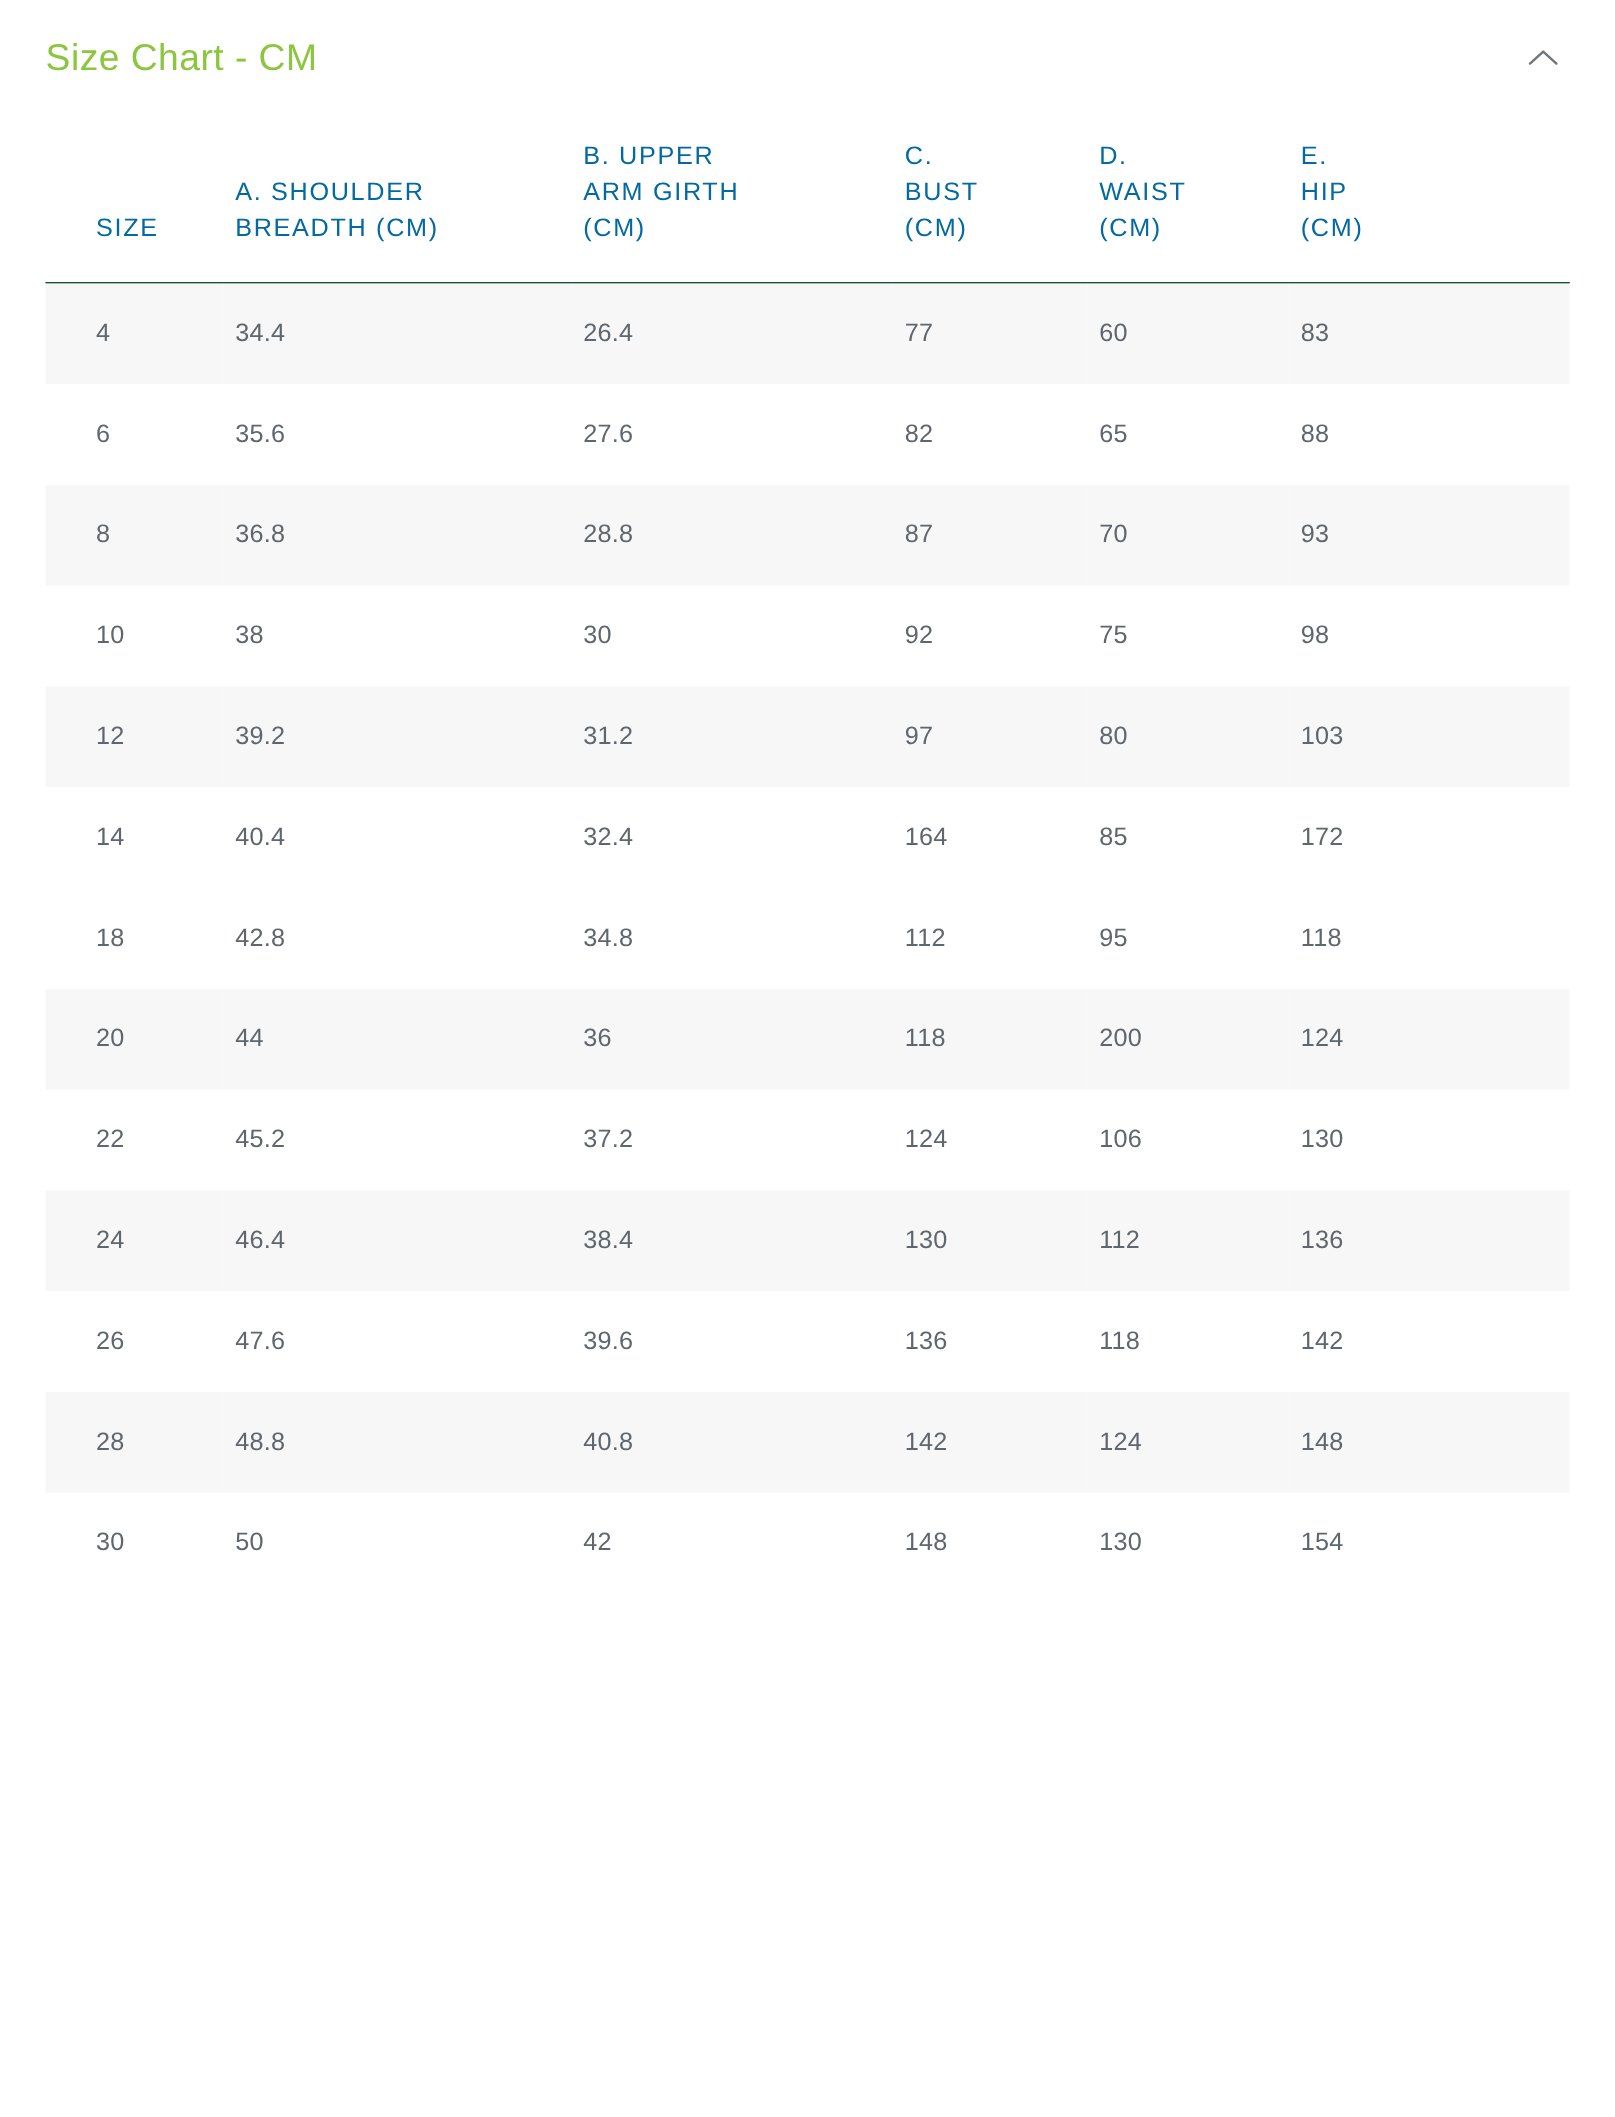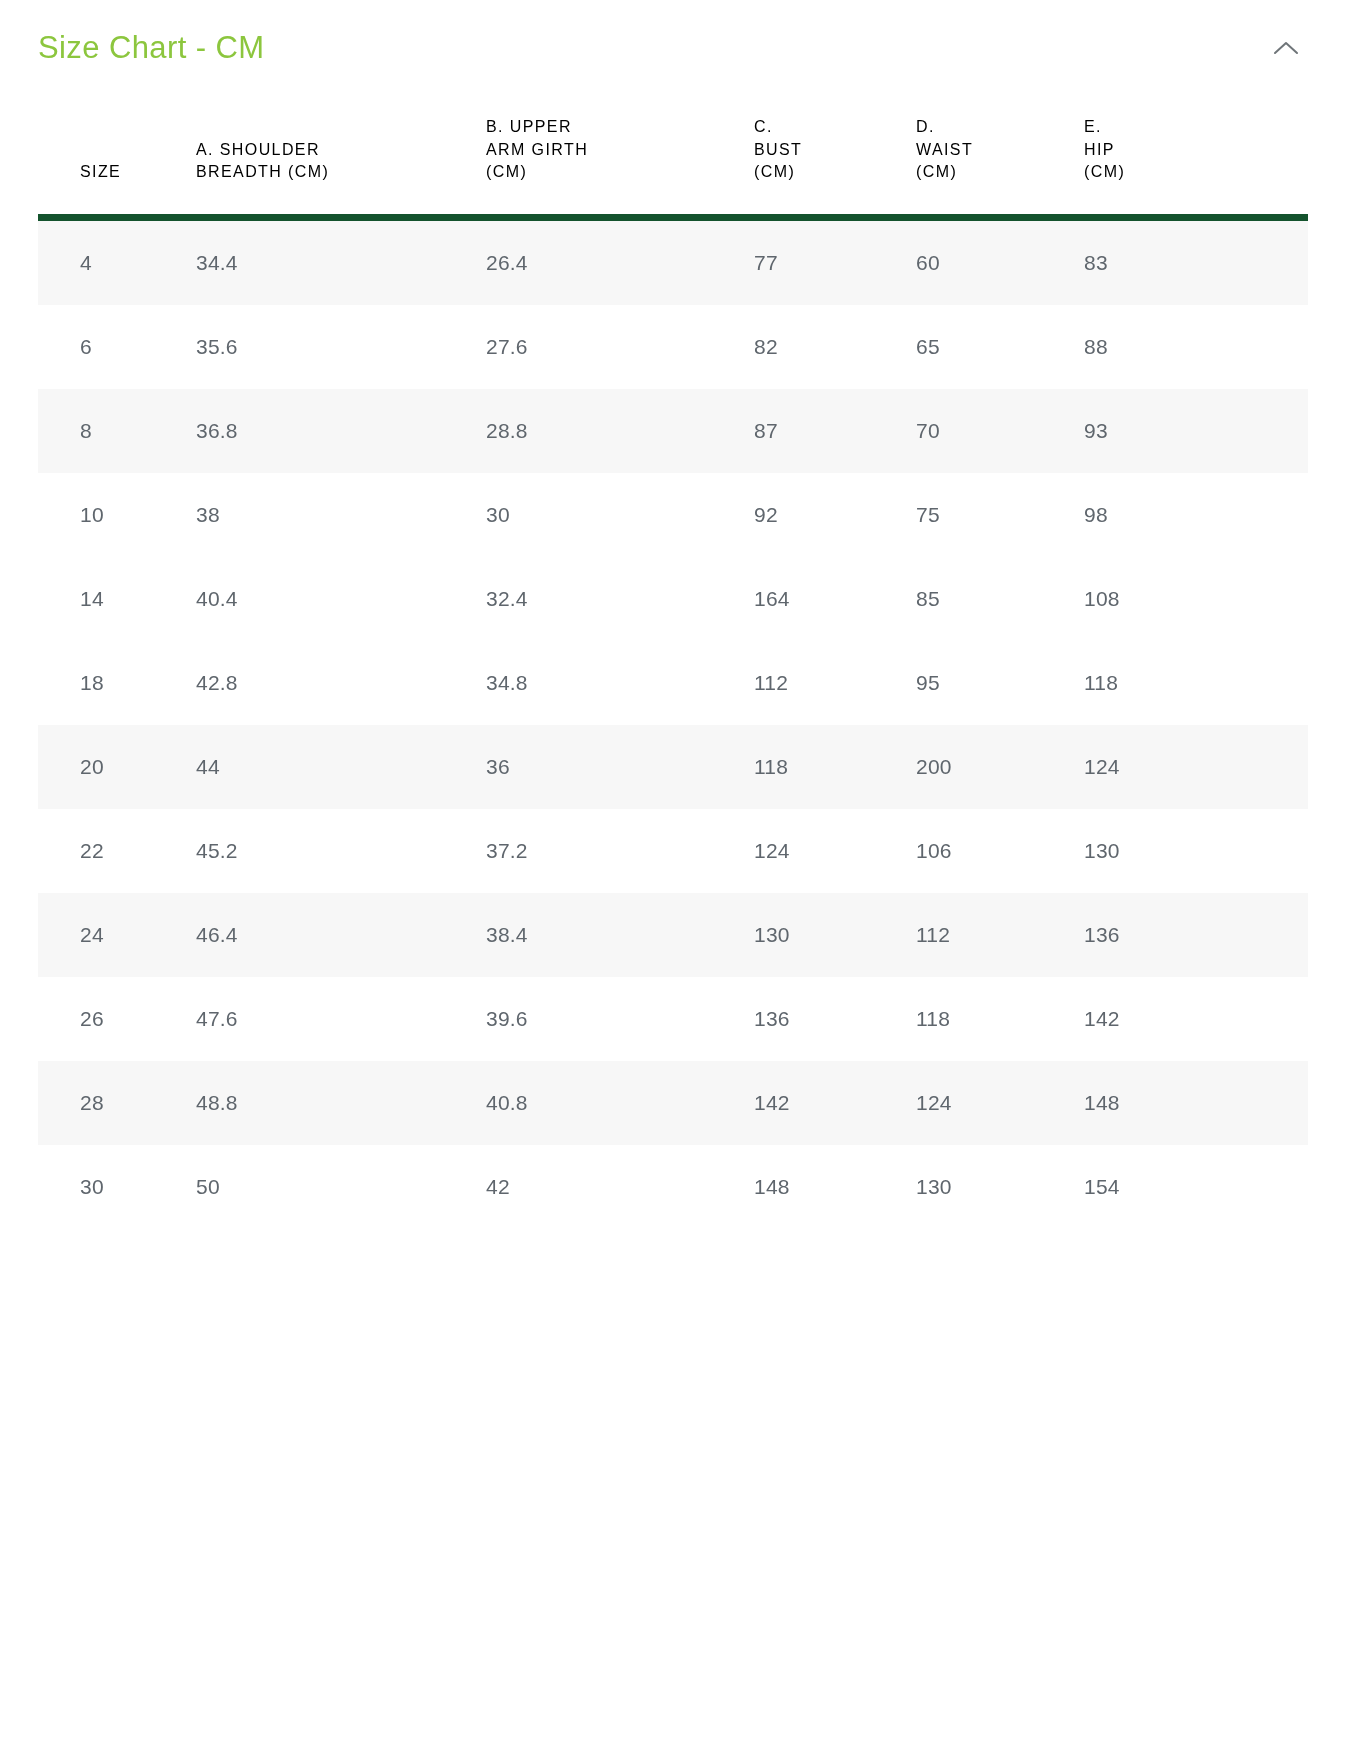--- a/index.html
+++ b/index.html
@@ -49,28 +49,28 @@
     padding: 0 38px 0 38px;
   }
   table.size-table {
     border-collapse: collapse;
     width: 1270px;
     table-layout: fixed;
   }
   table.size-table thead th {
     text-align: left;
     vertical-align: bottom;
-    font-size: 16px;
+    font-size: 21px;
     font-weight: 400;
     letter-spacing: 1.4px;
-    color: #000000;
+    color: #0369a1;
     text-transform: uppercase;
     line-height: 1.42;
     padding: 22px 10px 30px 10px;
-    border-bottom: 7px solid #14532d;
+    border-bottom: 1px solid #14532d;
   }
   table.size-table thead th:first-child { padding-left: 42px; }
 
   table.size-table tbody td {
     font-size: 21px;
     color: #5f666d;
     letter-spacing: 0.2px;
     padding: 30px 10px 30px 10px;
     border: none;
     vertical-align: middle;
@@ -166,27 +166,35 @@
               <td>93</td>
             </tr>
             <tr class="even">
               <td>10</td>
               <td>38</td>
               <td>30</td>
               <td>92</td>
               <td>75</td>
               <td>98</td>
             </tr>
+            <tr class="odd">
+              <td>12</td>
+              <td>39.2</td>
+              <td>31.2</td>
+              <td>97</td>
+              <td>80</td>
+              <td>103</td>
+            </tr>
             <tr class="even">
               <td>14</td>
               <td>40.4</td>
               <td>32.4</td>
               <td>164</td>
               <td>85</td>
-              <td>108</td>
+              <td>172</td>
             </tr>
             <tr class="even">
               <td>18</td>
               <td>42.8</td>
               <td>34.8</td>
               <td>112</td>
               <td>95</td>
               <td>118</td>
             </tr>
             <tr class="odd">

